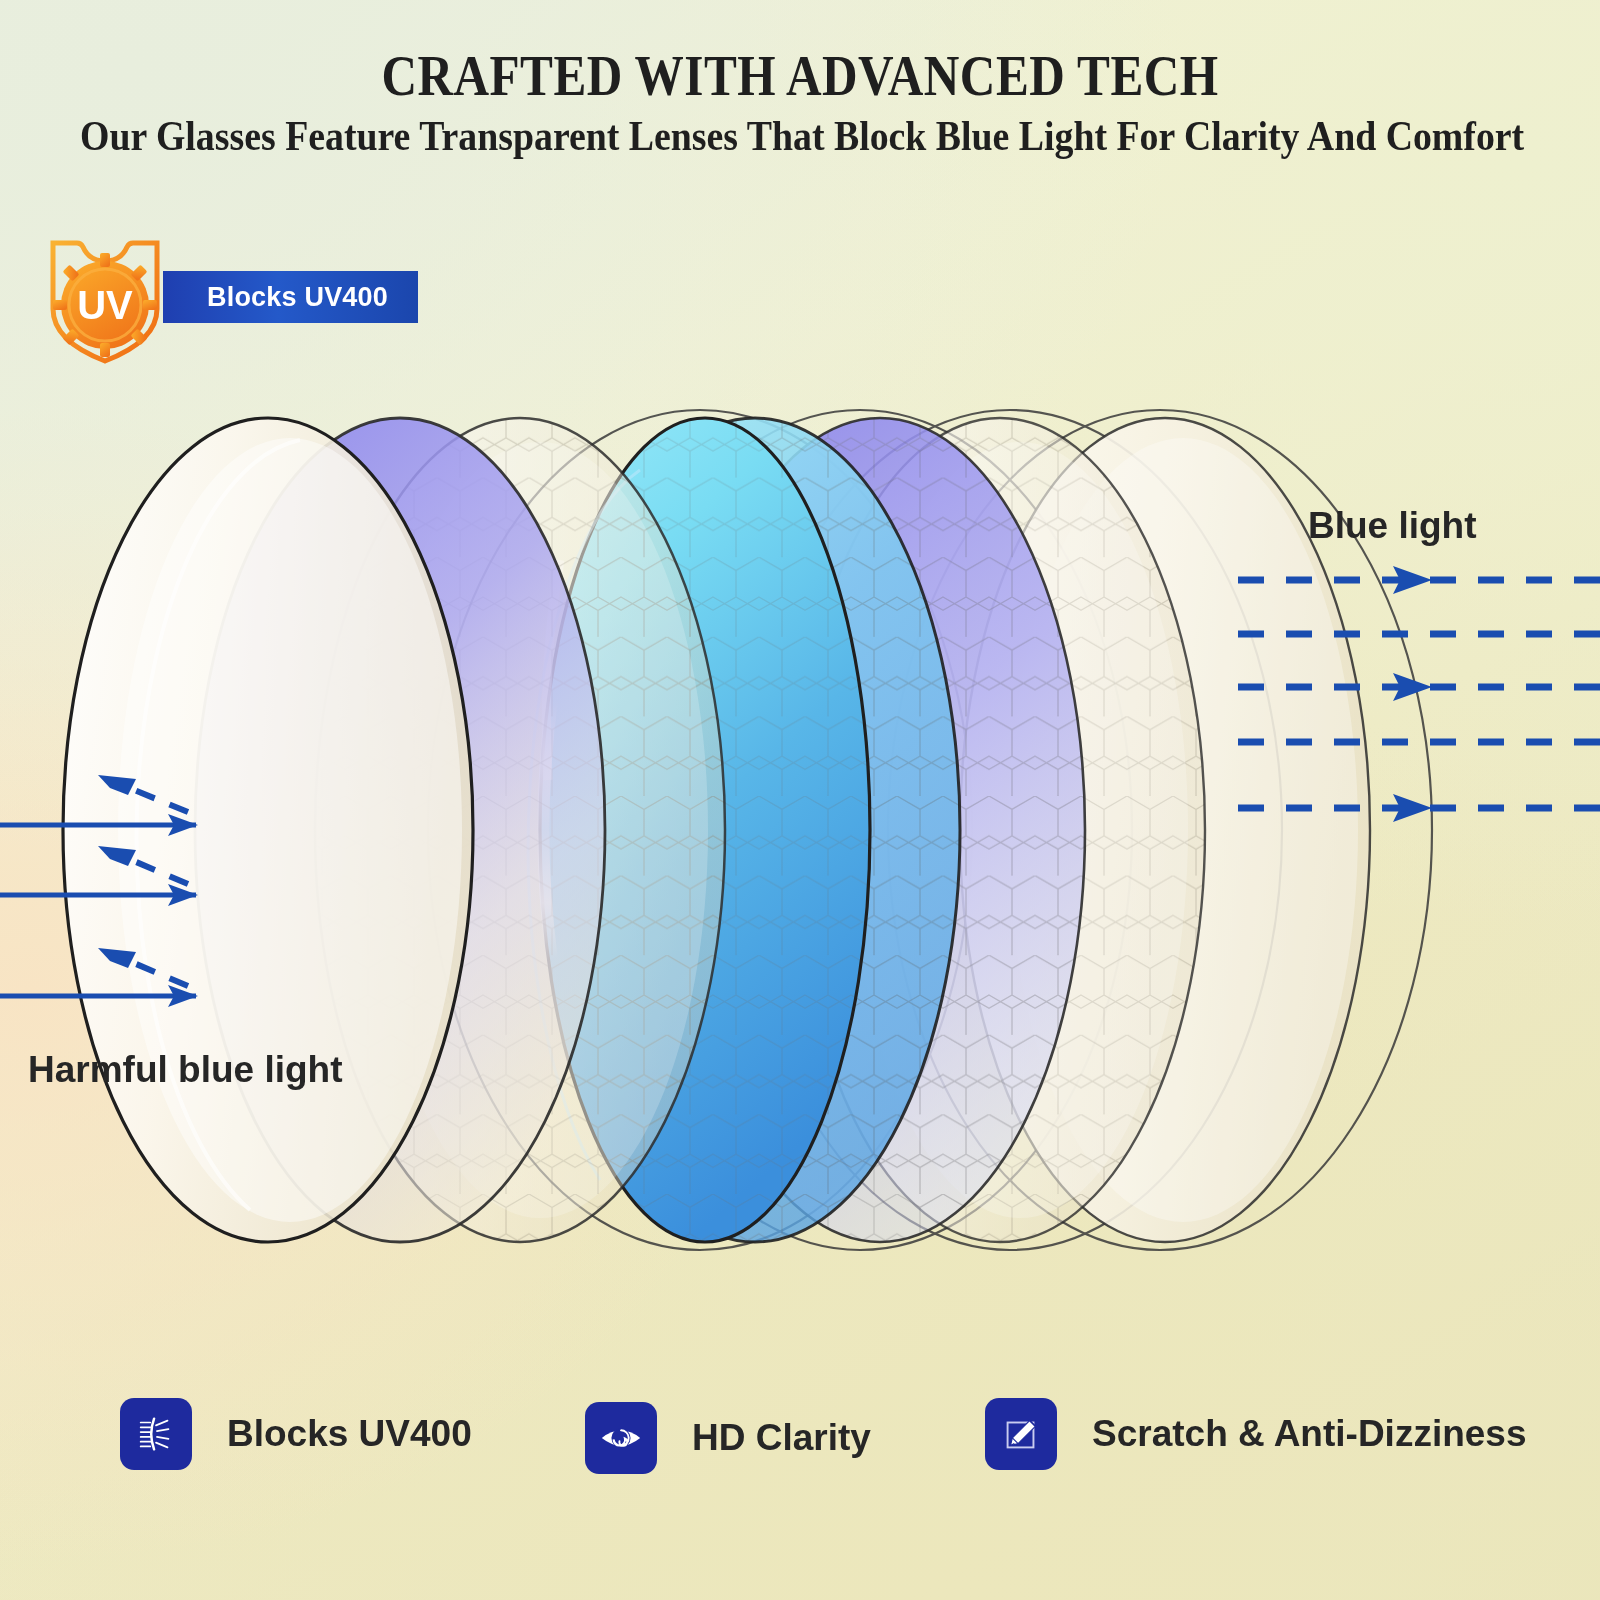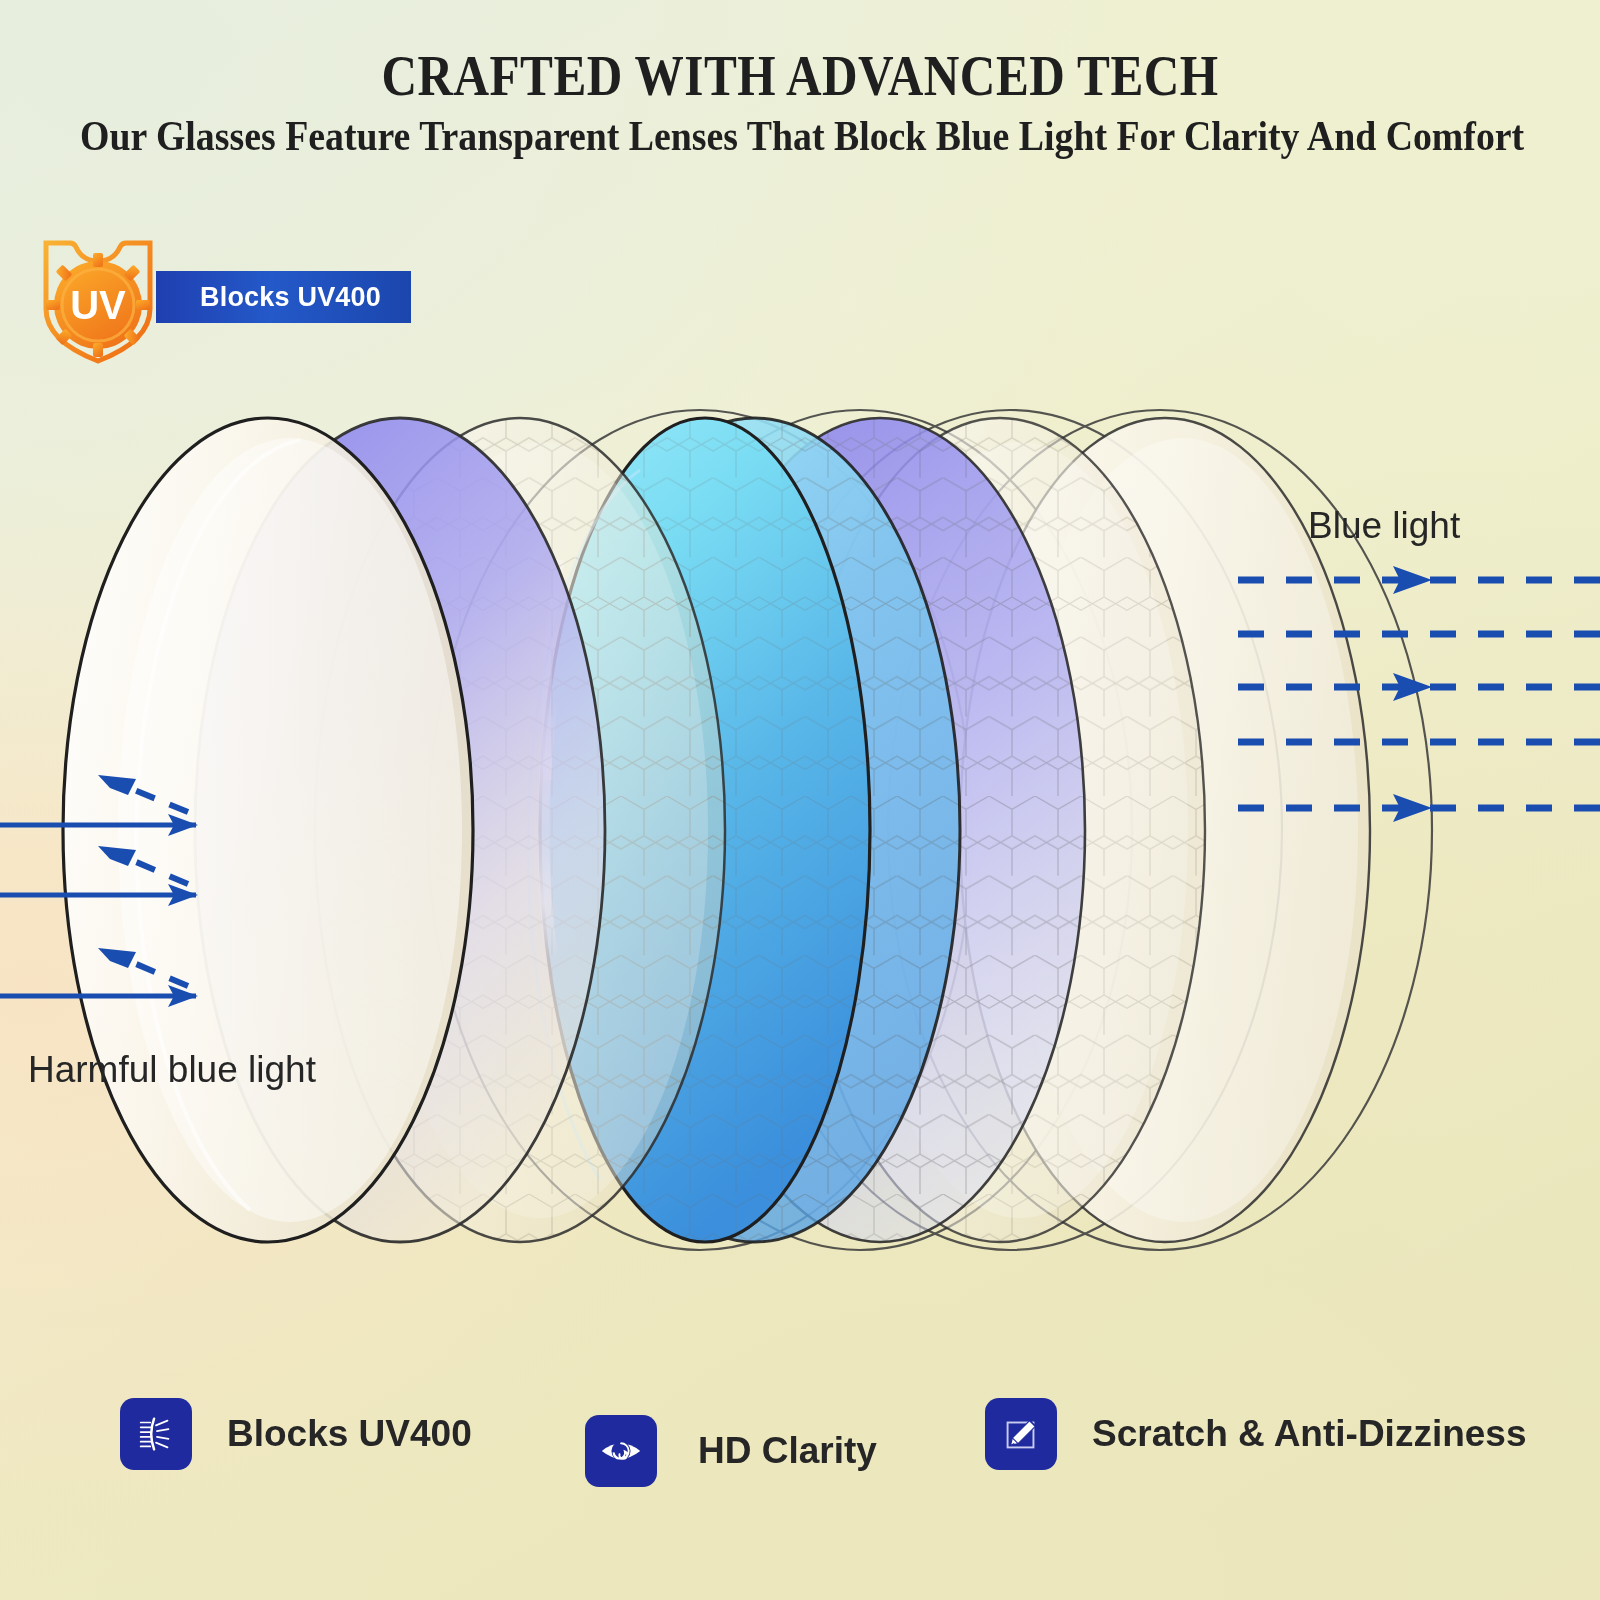--- a/index.html
+++ b/index.html
@@ -34,40 +34,40 @@
     letter-spacing:.5px;
     transform:scaleX(.88); 
   }
   #subtitle{
     top:112px;
     font-size:42px; font-weight:bold;
     transform:scaleX(.90);
   }
 
   
-  #uvbadge{ position:absolute; left:34px; top:225px; width:360px; height:140px; }
+  #uvbadge{ position:absolute; left:41px; top:225px; width:360px; height:140px; }
   #uvshield{ position:absolute; left:0; top:0; width:128px; height:140px; }
   #uvbanner{
     position:absolute; left:122px; top:46px;
     width:255px; height:52px;
     background:linear-gradient(90deg,#1f3fb0 0%, #2459c9 45%, #1b46ad 100%);
     display:flex; align-items:center;
   }
   #uvbanner span{
     color:#fff; font-size:27px; font-weight:bold;
     padding-left:44px; letter-spacing:.2px;
   }
 
   
   #lensstack{ position:absolute; left:0; top:0; width:1600px; height:1600px; }
 
   
   .raylabel{
     position:absolute;
-    font-size:37px; font-weight:normal; color:#262626;
+    font-size:37px; font-weight:bold; color:#262626;
     white-space:nowrap;
   }
   #lbl-harmful{ left:28px; top:1040px;margin-top:9px; }
   #lbl-blue{ left:1308px; top:505px; }
 
   
   #features{
     position:absolute; left:0; top:1398px; width:1600px; height:120px;
   }
   .feat{ position:absolute; display:flex; align-items:center; }
@@ -76,21 +76,21 @@
     background:#1e2a9e;
     display:flex; align-items:center; justify-content:center;
     flex:0 0 auto;
   }
   .feat .flabel{
     margin-left:35px;
     font-size:37px; font-weight:bold; color:#262626;
     white-space:nowrap;
   }
   #feat0{ left:120px; top:0; }
-  #feat1{ left:585px; top:17px;gap:6px; }
+  #feat1{ left:585px; top:4px; }
   #feat2{ left:985px; top:0;text-align:right; }
 </style>
 </head>
 <body>
 
 <div id="poster">
 
   <div class="hdr" id="title">CRAFTED WITH ADVANCED TECH</div>
   <div class="hdr" id="subtitle">Our Glasses Feature Transparent Lenses That Block Blue Light For Clarity And Comfort</div>
 

